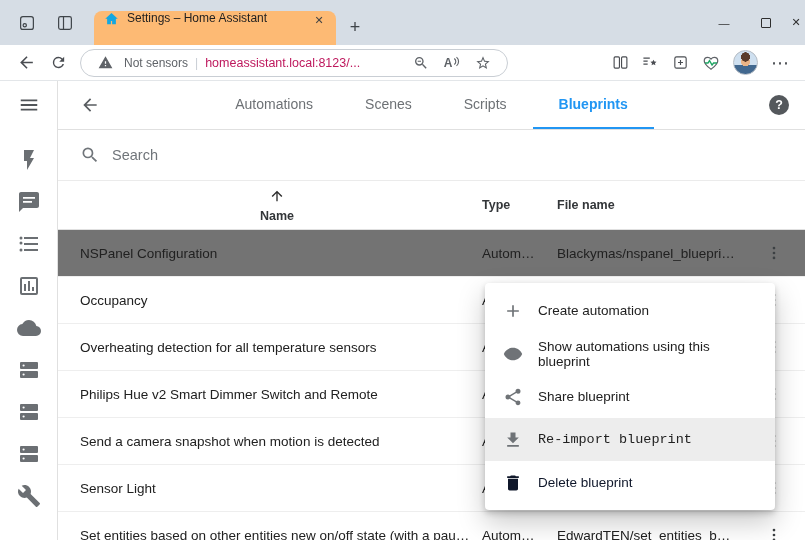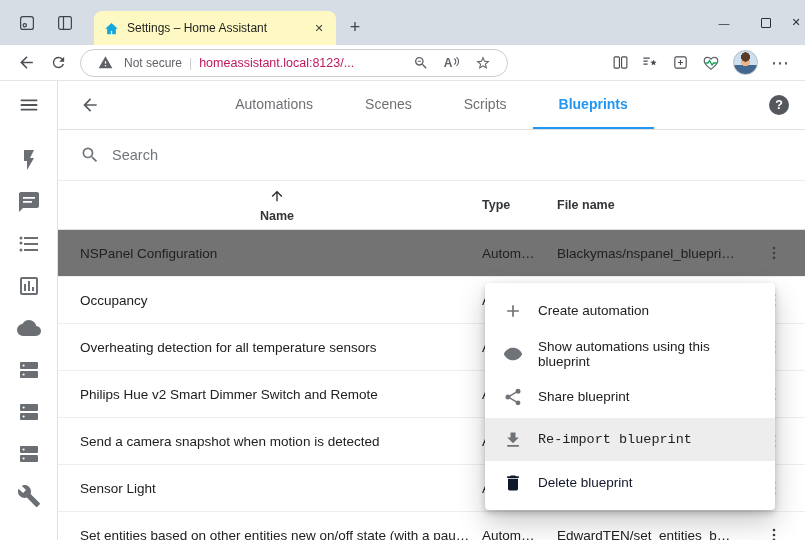--- a/index.html
+++ b/index.html
@@ -7,22 +7,22 @@
     font-family:"Liberation Sans", sans-serif; }
   body { position:relative; }
   svg { display:block; }
   .stroke { fill:none; stroke:currentColor; stroke-width:1.6; }
 
   
   .titlebar { height:45px; background:#d6dde5; display:flex; align-items:center;
     padding-left:12px; position:relative; }
   .tb-icon { width:30px; height:30px; display:flex; align-items:center; justify-content:center;
     color:#3f4449; margin-right:8px; }
-  .tab { position:absolute; left:94px; bottom:0; width:242px; height:34px; background:#fef9c3;
-    border-radius:8px 8px 0 0; display:flex; align-items:center; padding:0 8px 0 10px; gap:8px; }
+  .tab { position:absolute; left:94px; bottom:0; width:242px; height:34px; background:#fdba74;
+    border-radius:8px 8px 0 0; display:flex; padding:0 8px 0 10px; gap:8px; }
   .tab-title { flex:1; font-size:12px; color:#1f1f1f; white-space:nowrap; overflow:hidden;
     text-overflow:ellipsis; }
   .tab-close { width:18px; height:18px; font-size:11px; color:#454545; display:flex;
     align-items:center; justify-content:center; border-radius:4px; }
   .newtab { position:absolute; left:342px; bottom:5px; width:26px; height:26px; font-size:18px;
     color:#3f4449; display:flex; align-items:center; justify-content:center; }
   .win { position:absolute; right:0; top:0; height:45px; display:flex; }
   .win .wbtn { width:42px; height:100%; display:flex; align-items:center; justify-content:center;
     color:#2f2f2f; font-size:11px; }
   .max-box { width:10px; height:10px; border:1.2px solid #2f2f2f; border-radius:1px; }
@@ -144,21 +144,21 @@
         <path fill="currentColor" d="M17.65 6.35A7.96 7.96 0 0 0 12 4a8 8 0 1 0 7.73 10h-2.08A6 6 0 1 1 12 6c1.66 0 3.14.69 4.22 1.78L13 11h7V4l-2.35 2.35z"></path>
       </svg>
   </div>
 
   <div class="addr">
     <span class="addr-ic">
       <svg width="15" height="15" viewBox="0 0 24 24">
           <path fill="#5f6368" d="M1 21h22L12 2 1 21zm12-3h-2v-2h2v2zm0-4h-2v-4h2v4z"></path>
         </svg>
     </span>
-    <span class="sec">Not secure</span>
+    <span class="sec">Not sensors</span>
     <span class="divider">|</span>
     <span class="url">homeassistant.local:8123/...</span>
     <span class="addr-spacer"></span>
     <span class="addr-ic">
       <svg width="16" height="16" viewBox="0 0 24 24">
           <path fill="currentColor" d="M9.5 3A6.5 6.5 0 0 1 16 9.5c0 1.61-.59 3.09-1.56 4.23l.27.27h.79l5 5-1.5 1.5-5-5v-.79l-.27-.27A6.52 6.52 0 0 1 9.5 16 6.5 6.5 0 0 1 3 9.5 6.5 6.5 0 0 1 9.5 3m0 2C7 5 5 7 5 9.5S7 14 9.5 14 14 12 14 9.5 12 5 9.5 5zM7 8.75h5v1.5H7z"></path>
         </svg>
     </span>
     <span class="addr-ic read-aloud">
       <span>A</span>

